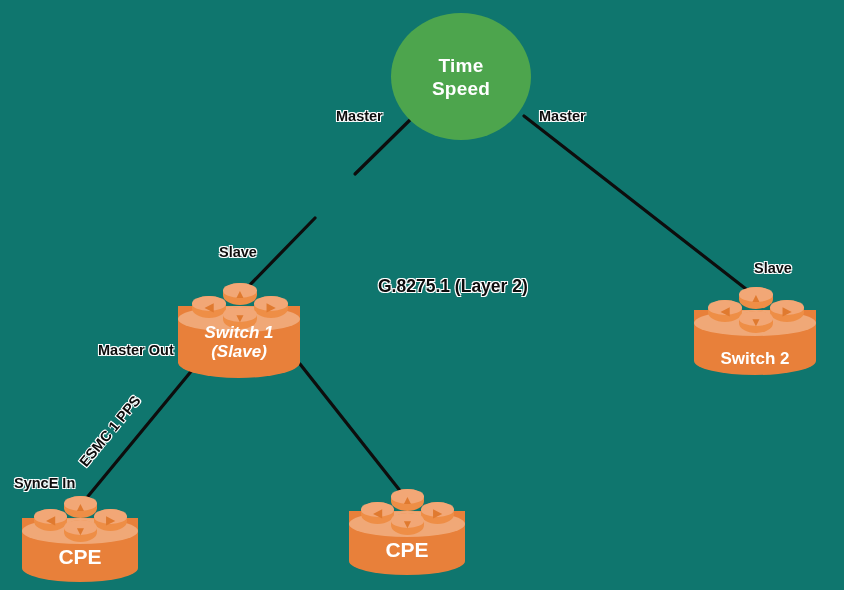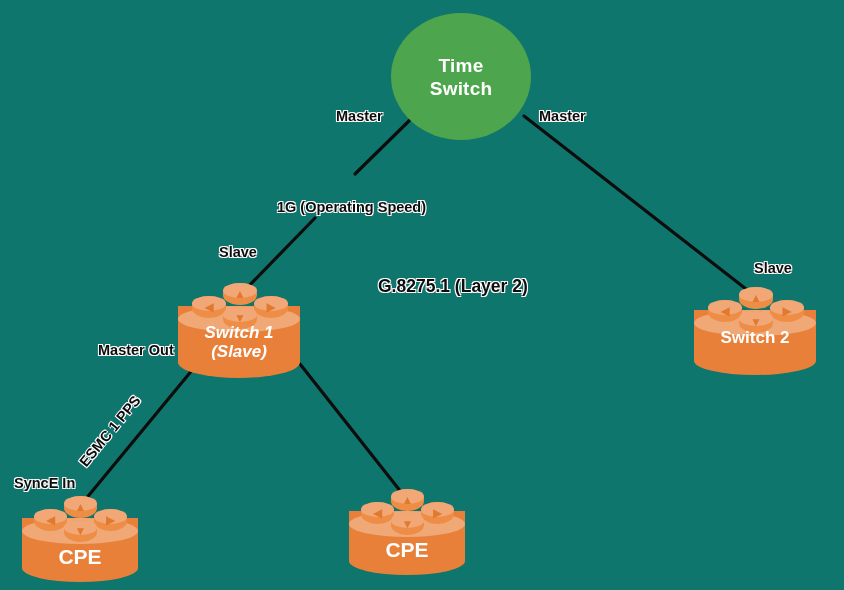--- a/index.html
+++ b/index.html
@@ -146,21 +146,21 @@
   <svg id="edges" viewBox="0 0 844 590">
     <line class="edge" x1="414" y1="116" x2="355" y2="174"></line>
     <line class="edge" x1="315" y1="218" x2="243" y2="292"></line>
     <line class="edge" x1="524" y1="116" x2="755" y2="296"></line>
     <line class="edge" x1="198" y1="363" x2="80" y2="506"></line>
     <line class="edge" x1="300" y1="364" x2="405" y2="497"></line>
   </svg>
 
   <div class="time-source">
     <span>Time</span>
-    <span>Switch</span>
+    <span>Speed</span>
   </div>
 
   <div class="device" style="left:178px; top:283px; width:122px; height:95px;">
     <div class="dev-body" style="height:72px;">
       <div class="dev-body-top"></div>
     </div>
     <div class="port" style="left:45px; top:0px; width:34px; height:22px;">
       <div class="cap"></div>
       <div class="arrow">▲</div>
     </div>
@@ -195,21 +195,21 @@
       <div class="arrow">◀</div>
     </div>
     <div class="port" style="left:76px; top:13px; width:34px; height:22px;">
       <div class="cap"></div>
       <div class="arrow">▶</div>
     </div>
     <div class="port" style="left:45px; top:24px; width:34px; height:22px;">
       <div class="cap"></div>
       <div class="arrow">▼</div>
     </div>
-    <div class="dev-label" style="top:41px; font-size:17px;">
+    <div class="dev-label" style="top:62px; font-size:17px;">
       <div>Switch 2</div>
     </div>
   </div>
 
   <div class="device" style="left:22px; top:496px; width:116px; height:86px;">
     <div class="dev-body" style="height:64px;">
       <div class="dev-body-top"></div>
     </div>
     <div class="port" style="left:42px; top:0px; width:33px; height:22px;">
       <div class="cap"></div>
@@ -255,21 +255,20 @@
     <div class="dev-label" style="top:49px; font-size:21px;">
       <div>CPE</div>
     </div>
   </div>
 
   <div class="lbl shadowed" style="left:336px; top:107px;">Master</div>
 
   <div class="lbl shadowed" style="left:539px; top:107px;">Master</div>
 
 
-  <div class="lbl shadowed" style="left:277px; top:198px;">1G (Operating Speed)</div>
 
   <div class="lbl shadowed big" style="left:378px; top:245px;margin-top:32px;">G.8275.1 (Layer 2)</div>
 
   <div class="lbl shadowed" style="left:219px; top:243px;">Slave</div>
 
   <div class="lbl shadowed" style="left:754px; top:259px;">Slave</div>
 
   <div class="lbl shadowed" style="left:98px; top:341px;">Master Out</div>
 
   <div class="lbl shadowed" style="left:14px; top:474px;">SyncE In</div>

